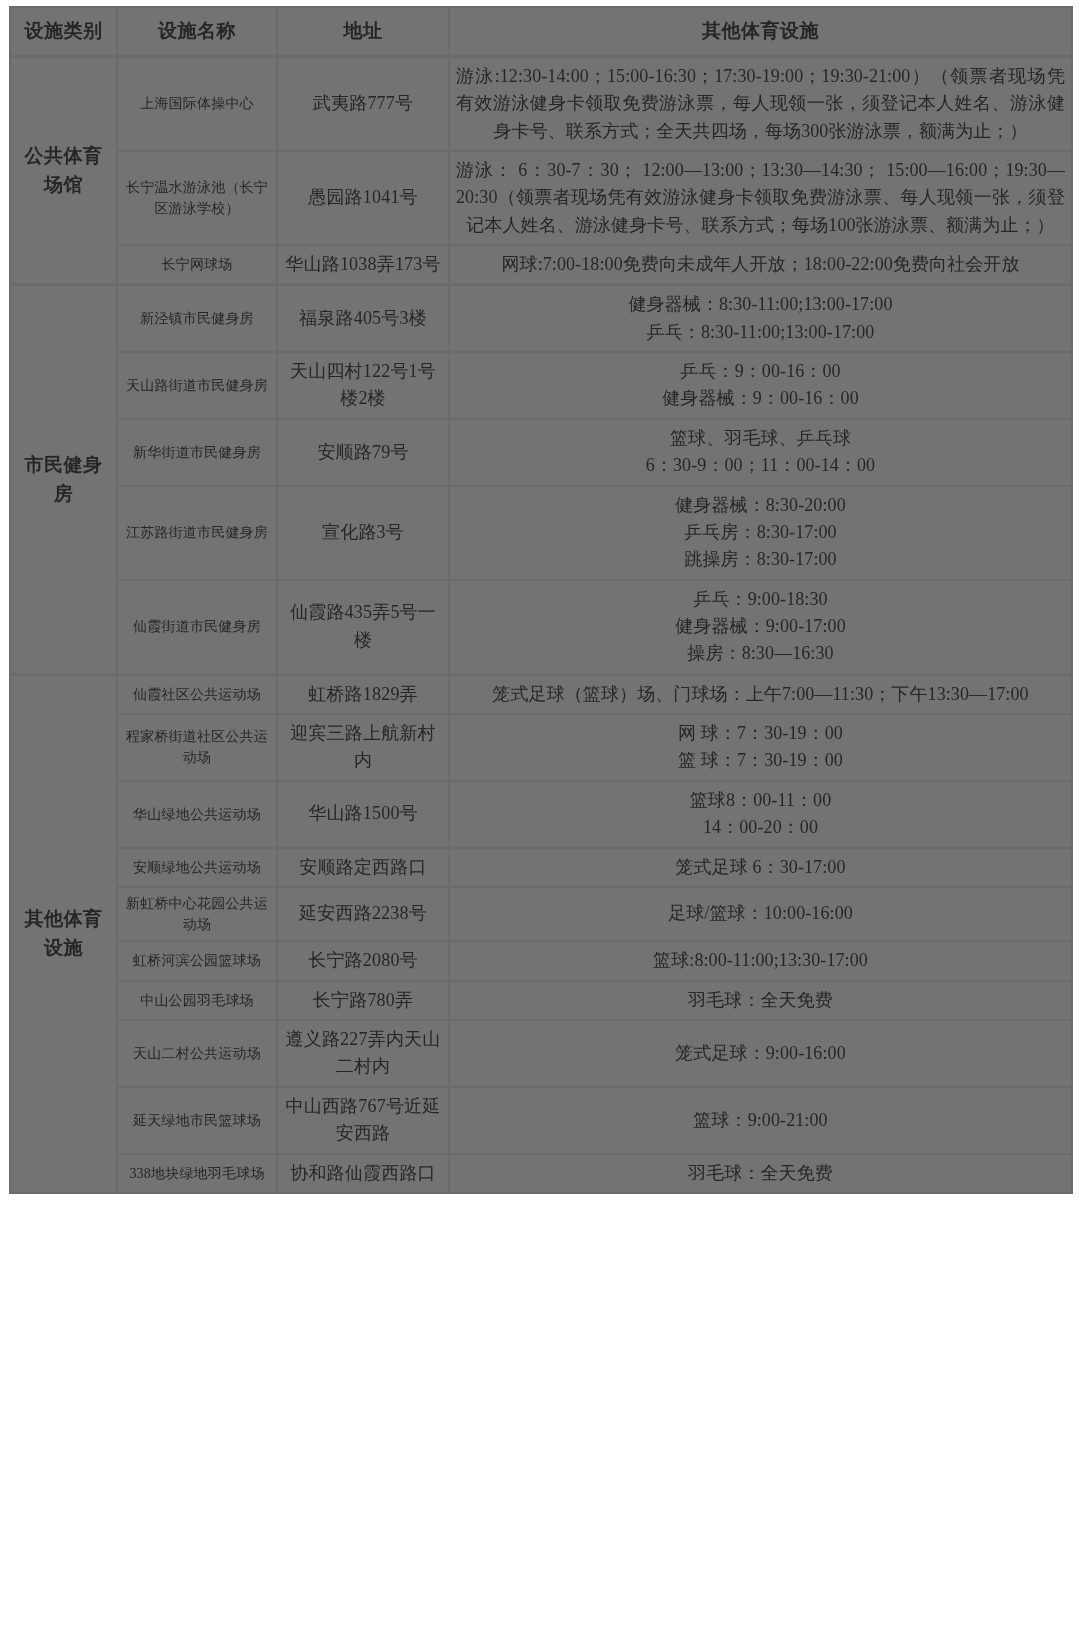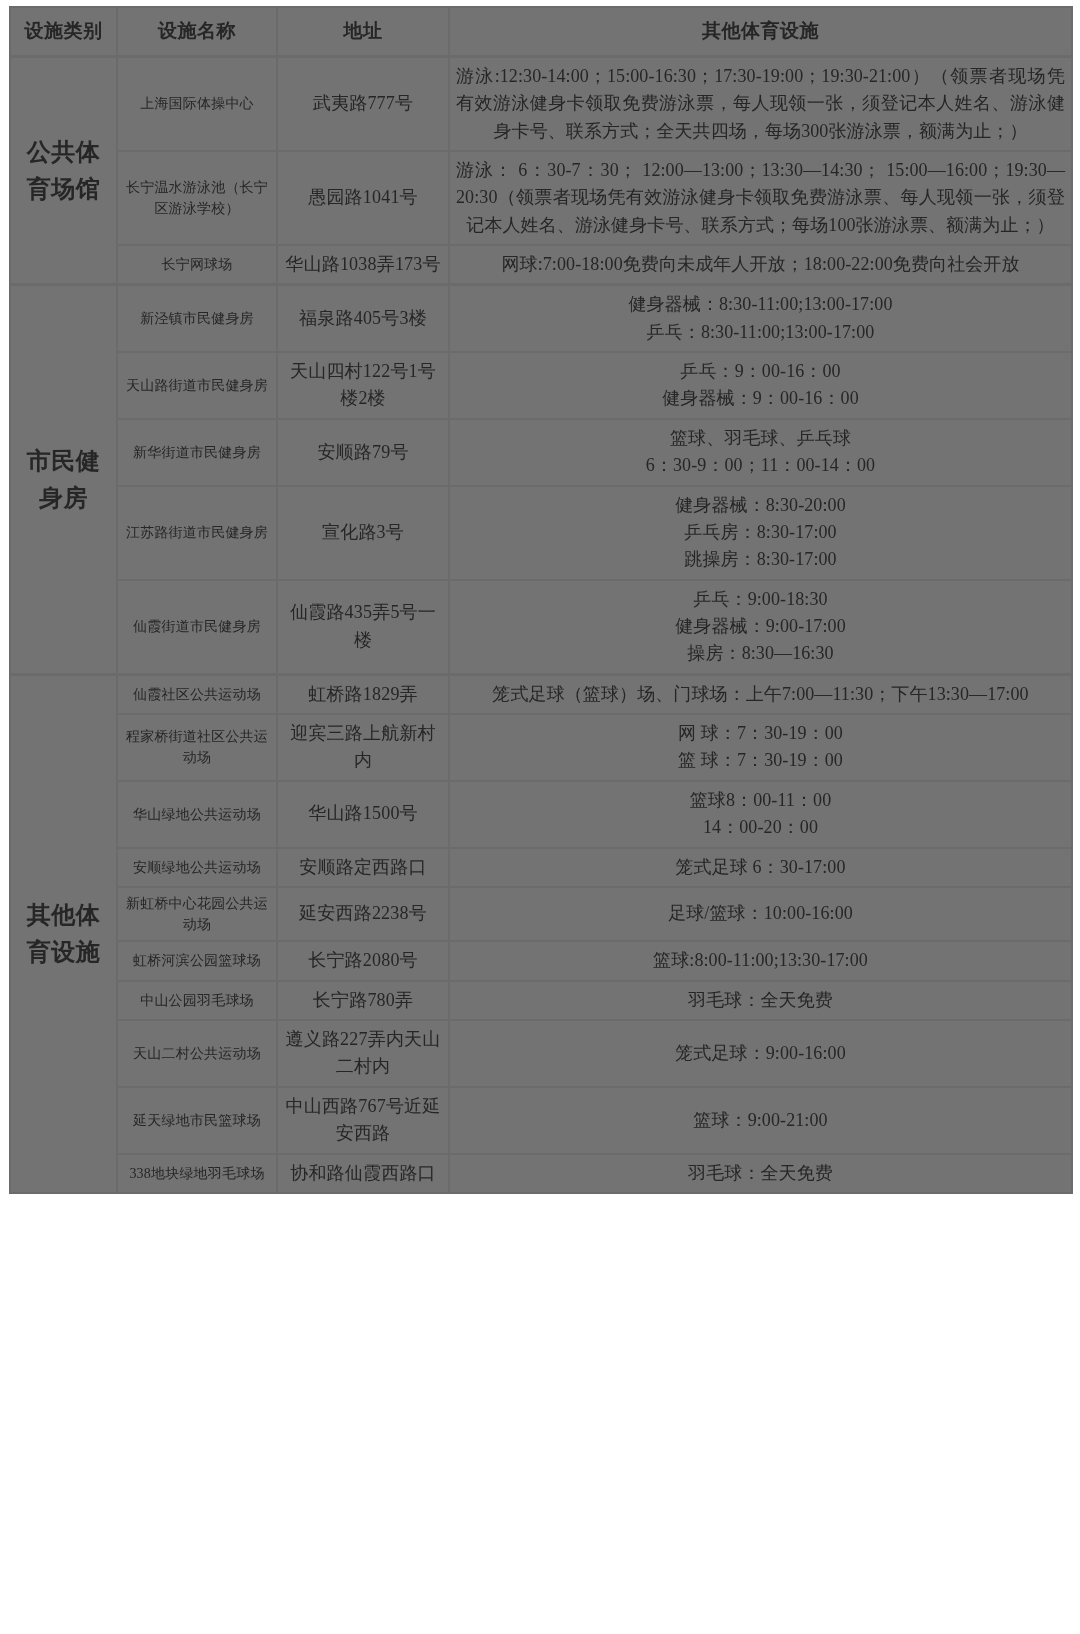--- a/index.html
+++ b/index.html
@@ -49,21 +49,21 @@
   table.facility-table thead th {
     font-weight: bold;
     font-size: 19px;
     letter-spacing: 0.5px;
     padding: 9px 6px;
     border-bottom-width: 3px;
   }
 
   td.cat-cell {
     font-weight: bold;
-    font-size: 24px;
+    font-size: 19px;
     letter-spacing: 0.5px;
     line-height: 1.7;
     border-right-width: 3px;
     padding: 4px 2px;
   }
 
   td.name-cell {
     font-size: 14px;
     line-height: 1.62;
     font-weight: 500;

